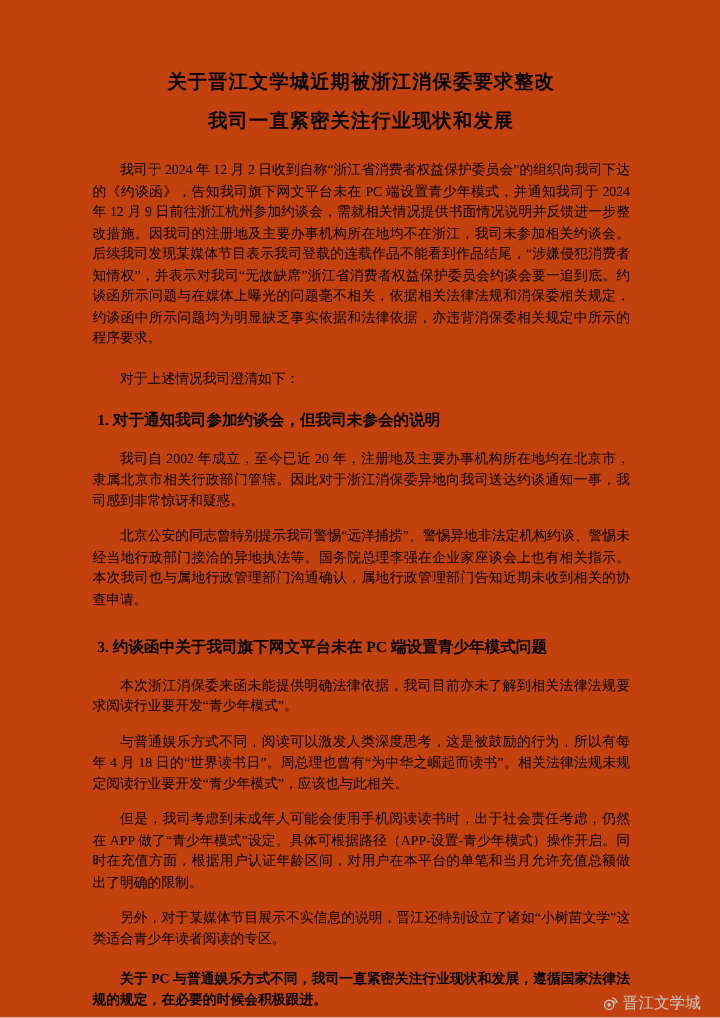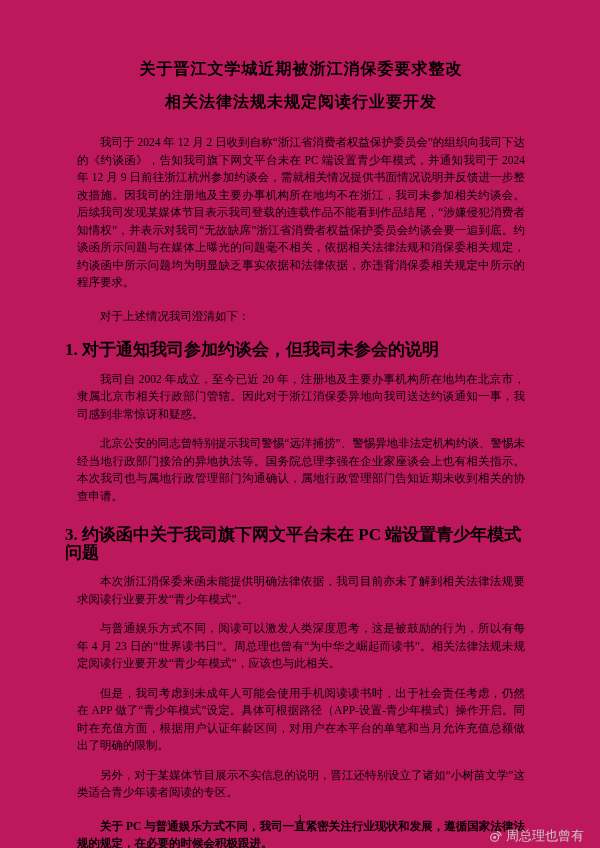--- a/index.html
+++ b/index.html
@@ -4,21 +4,21 @@
 <style>
   html, body {
     margin: 0;
     padding: 0;
     background: #ffffff;
   }
   .page {
     position: relative;
     width: 600px;
     height: 848px;
-    background: #be185d;
+    background: #c2410c;
     overflow: hidden;
     font-family: "Liberation Serif", "DejaVu Serif", serif;
     color: #000000;
   }
   .content {
     padding: 52px 63px 0 65px;
   }
   .doc-title {
     text-align: center;
     font-size: 16px;
@@ -28,25 +28,25 @@
     margin-bottom: 16px;
   }
   .para {
     font-size: 11.5px;
     line-height: 17.5px;
     text-align: justify;
     text-indent: 2em;
     margin: 12px;
   }
   .heading {
-    font-size: 17px;
+    font-size: 13px;
     line-height: 17.5px;
     font-weight: bold;
     text-indent: 0;
-    margin: 0;
+    margin: 16px;
   }
   .bold {
     font-weight: bold;
   }
   .mt-blank { margin-top: 16px; }
   .mt-lg { margin-top: 21px; }
   .page-number {
     position: absolute;
     bottom: 24px;
     left: 0;
@@ -69,48 +69,48 @@
   .watermark svg { display: block; }
 </style>
 </head>
 <body>
 
 <div class="page">
   <div class="content">
 
     <div class="doc-title">
       <div>关于晋江文学城近期被浙江消保委要求整改</div>
-      <div>相关法律法规未规定阅读行业要开发</div>
+      <div>我司一直紧密关注行业现状和发展</div>
     </div>
 
     <p class="para">我司于 2024 年 12 月 2 日收到自称“浙江省消费者权益保护委员会”的组织向我司下达的《约谈函》，告知我司旗下网文平台未在 PC 端设置青少年模式，并通知我司于 2024 年 12 月 9 日前往浙江杭州参加约谈会，需就相关情况提供书面情况说明并反馈进一步整改措施。因我司的注册地及主要办事机构所在地均不在浙江，我司未参加相关约谈会。后续我司发现某媒体节目表示我司登载的连载作品不能看到作品结尾，“涉嫌侵犯消费者知情权”，并表示对我司“无故缺席”浙江省消费者权益保护委员会约谈会要一追到底。约谈函所示问题与在媒体上曝光的问题毫不相关，依据相关法律法规和消保委相关规定，约谈函中所示问题均为明显缺乏事实依据和法律依据，亦违背消保委相关规定中所示的程序要求。</p>
 
     <p class="para mt-blank">对于上述情况我司澄清如下：</p>
 
     <p class="heading mt-blank">1. 对于通知我司参加约谈会，但我司未参会的说明</p>
     <p class="para">我司自 2002 年成立，至今已近 20 年，注册地及主要办事机构所在地均在北京市，隶属北京市相关行政部门管辖。因此对于浙江消保委异地向我司送达约谈通知一事，我司感到非常惊讶和疑惑。</p>
     <p class="para">北京公安的同志曾特别提示我司警惕“远洋捕捞”、警惕异地非法定机构约谈、警惕未经当地行政部门接洽的异地执法等。国务院总理李强在企业家座谈会上也有相关指示。本次我司也与属地行政管理部门沟通确认，属地行政管理部门告知近期未收到相关的协查申请。</p>
 
     <p class="heading mt-lg">3. 约谈函中关于我司旗下网文平台未在 PC 端设置青少年模式问题</p>
     <p class="para">本次浙江消保委来函未能提供明确法律依据，我司目前亦未了解到相关法律法规要求阅读行业要开发“青少年模式”。</p>
-    <p class="para">与普通娱乐方式不同，阅读可以激发人类深度思考，这是被鼓励的行为，所以有每年 4 月 23 日的“世界读书日”。周总理也曾有“为中华之崛起而读书”。相关法律法规未规定阅读行业要开发“青少年模式”，应该也与此相关。</p>
+    <p class="para">与普通娱乐方式不同，阅读可以激发人类深度思考，这是被鼓励的行为，所以有每年 4 月 18 日的“世界读书日”。周总理也曾有“为中华之崛起而读书”。相关法律法规未规定阅读行业要开发“青少年模式”，应该也与此相关。</p>
     <p class="para">但是，我司考虑到未成年人可能会使用手机阅读读书时，出于社会责任考虑，仍然在 APP 做了“青少年模式”设定。具体可根据路径（APP-设置-青少年模式）操作开启。同时在充值方面，根据用户认证年龄区间，对用户在本平台的单笔和当月允许充值总额做出了明确的限制。</p>
     <p class="para">另外，对于某媒体节目展示不实信息的说明，晋江还特别设立了诸如“小树苗文学”这类适合青少年读者阅读的专区。</p>
     <p class="para bold mt-blank">关于 PC 与普通娱乐方式不同，我司一直紧密关注行业现状和发展，遵循国家法律法规的规定，在必要的时候会积极跟进。</p>
 
     <p class="heading mt-lg">3. 对于某媒体节目展示不实信息的说明</p>
 
   </div>
 
   <div class="page-number">1</div>
 
   <div class="watermark">
     <span>
       <svg width="14" height="14" viewBox="0 0 20 20" aria-hidden="true">
         <circle cx="8" cy="12" r="5.5" fill="none" stroke="#c8c8c8" stroke-width="1.6"></circle>
         <circle cx="8" cy="12" r="2.1" fill="#c8c8c8"></circle>
         <path d="M12 3.5 a8.5 8.5 0 0 1 5.5 5.5" fill="none" stroke="#c8c8c8" stroke-width="1.5" stroke-linecap="round"></path>
         <path d="M12.3 7 a5 5 0 0 1 3 3" fill="none" stroke="#c8c8c8" stroke-width="1.4" stroke-linecap="round"></path>
       </svg>
     </span>
-    <span>周总理也曾有</span>
+    <span>晋江文学城</span>
   </div>
 </div>
 
 </body></html>

